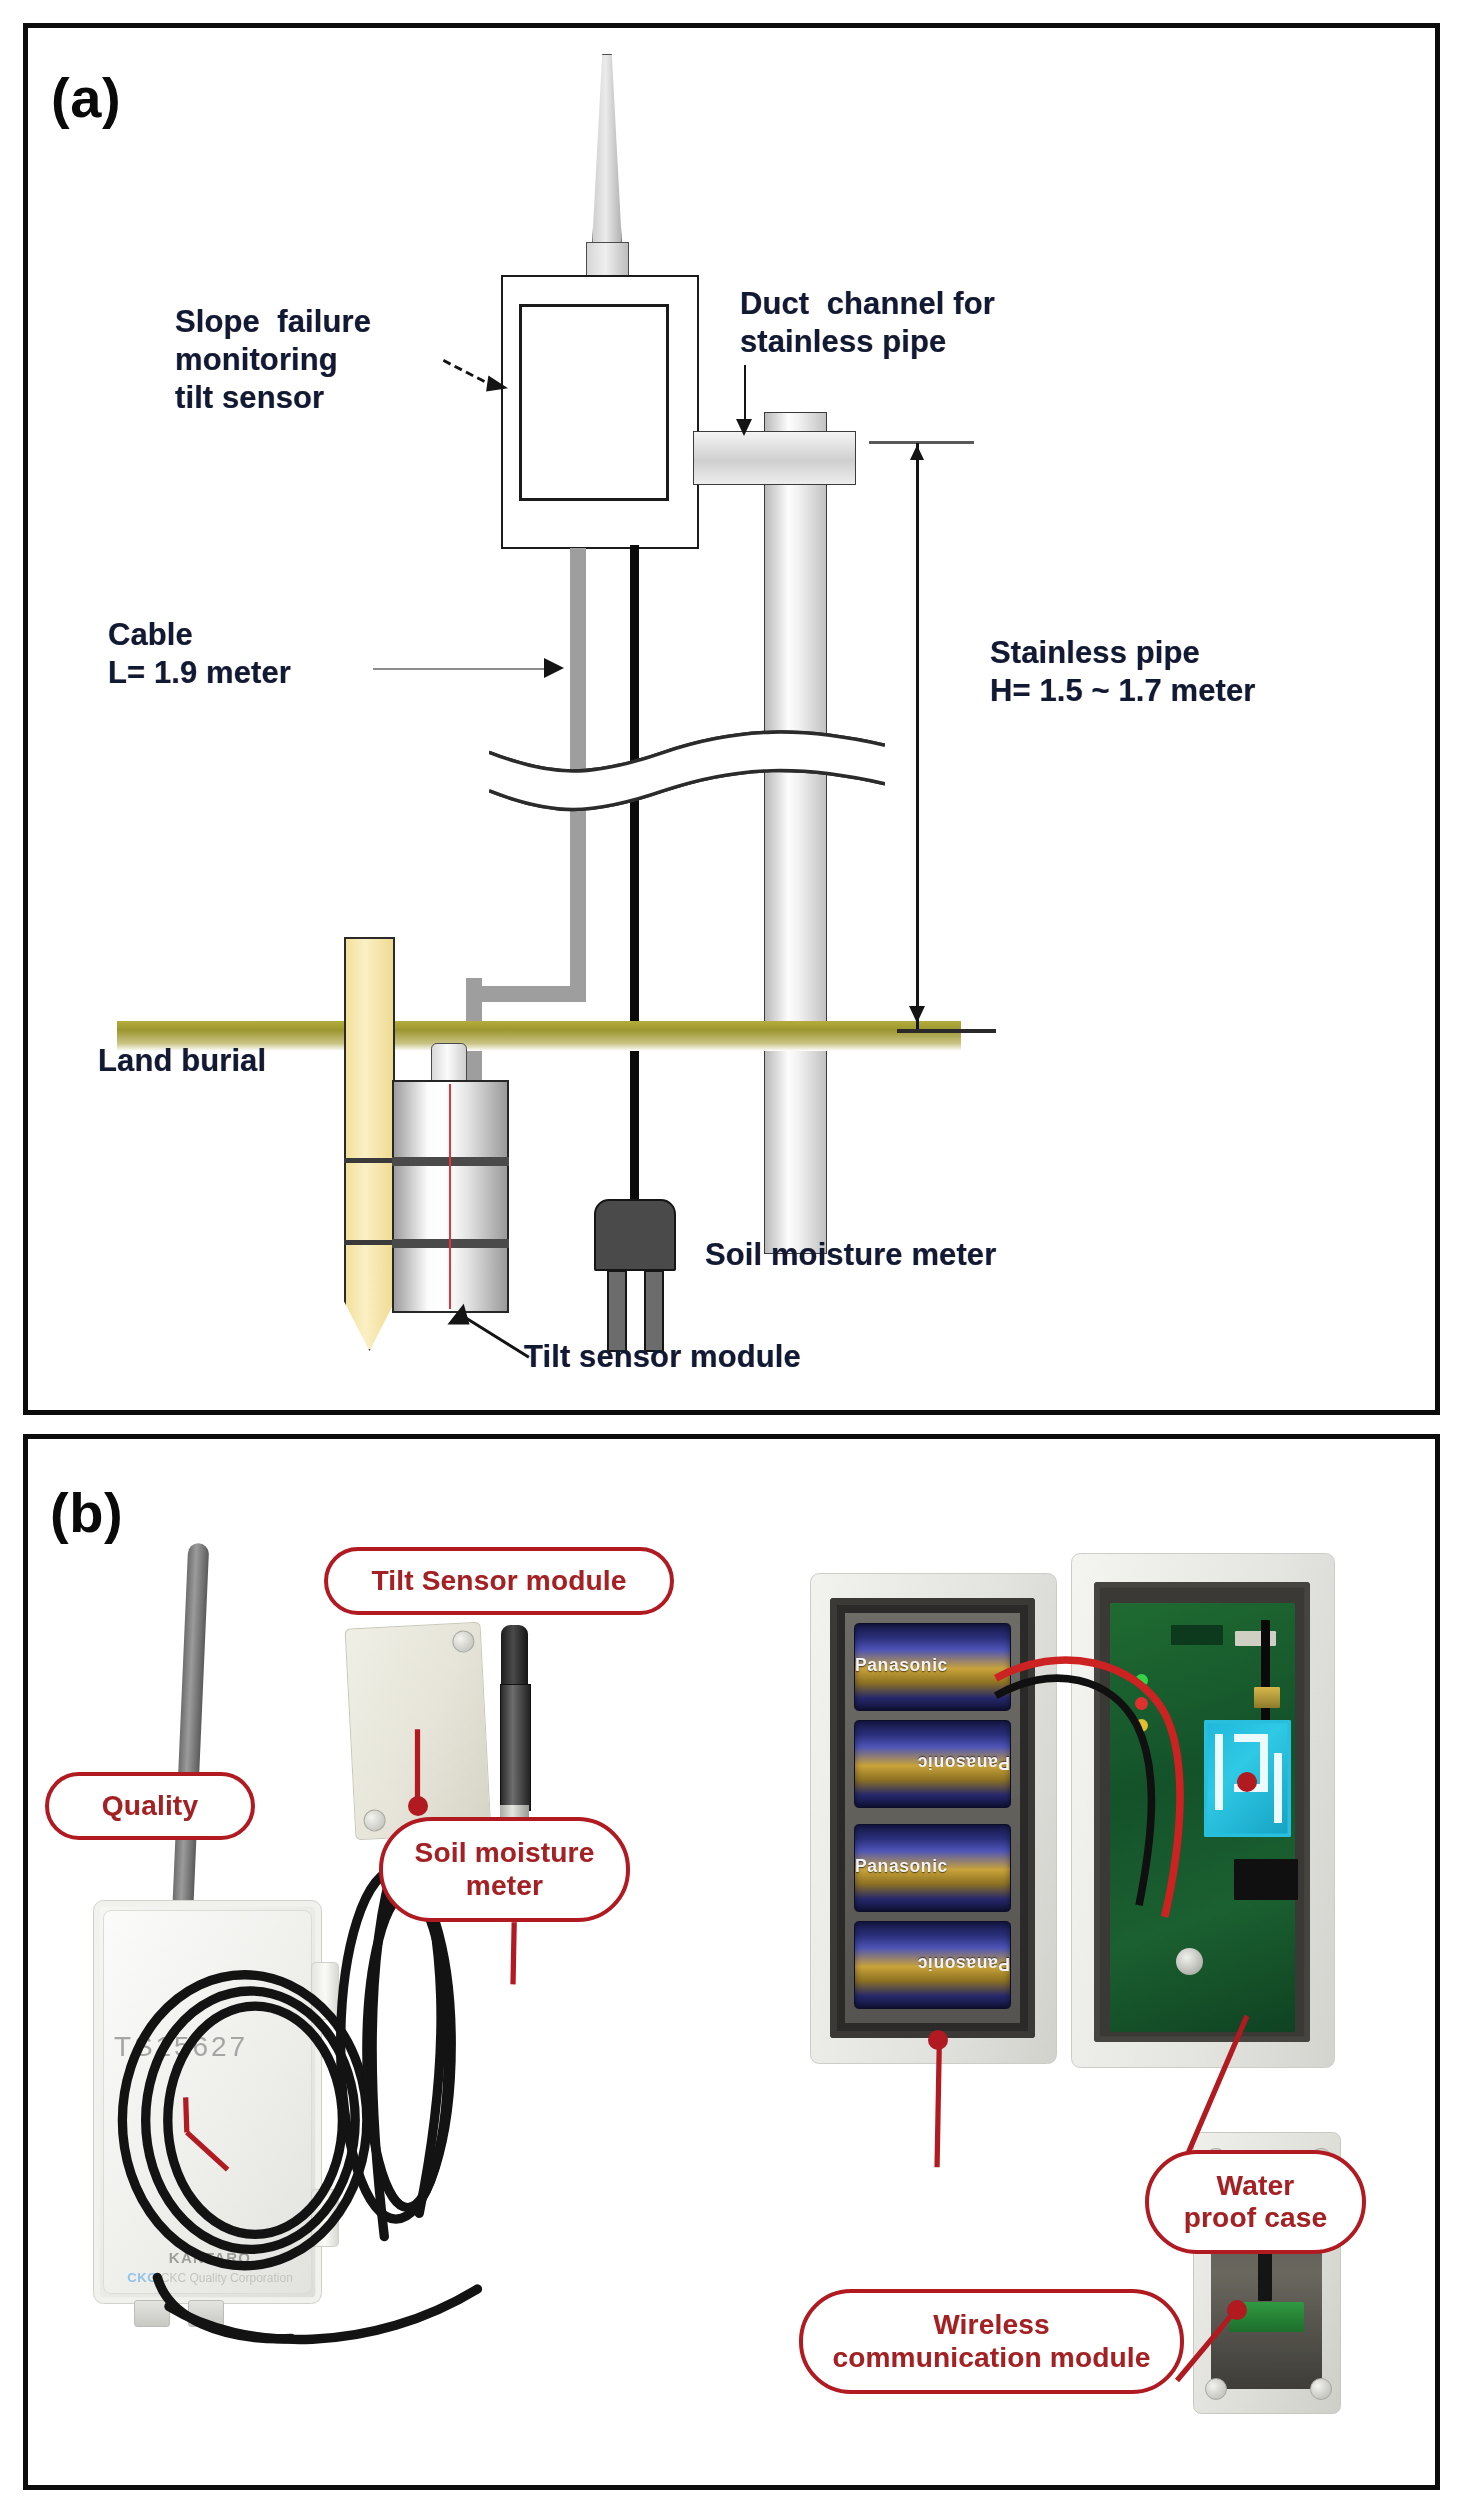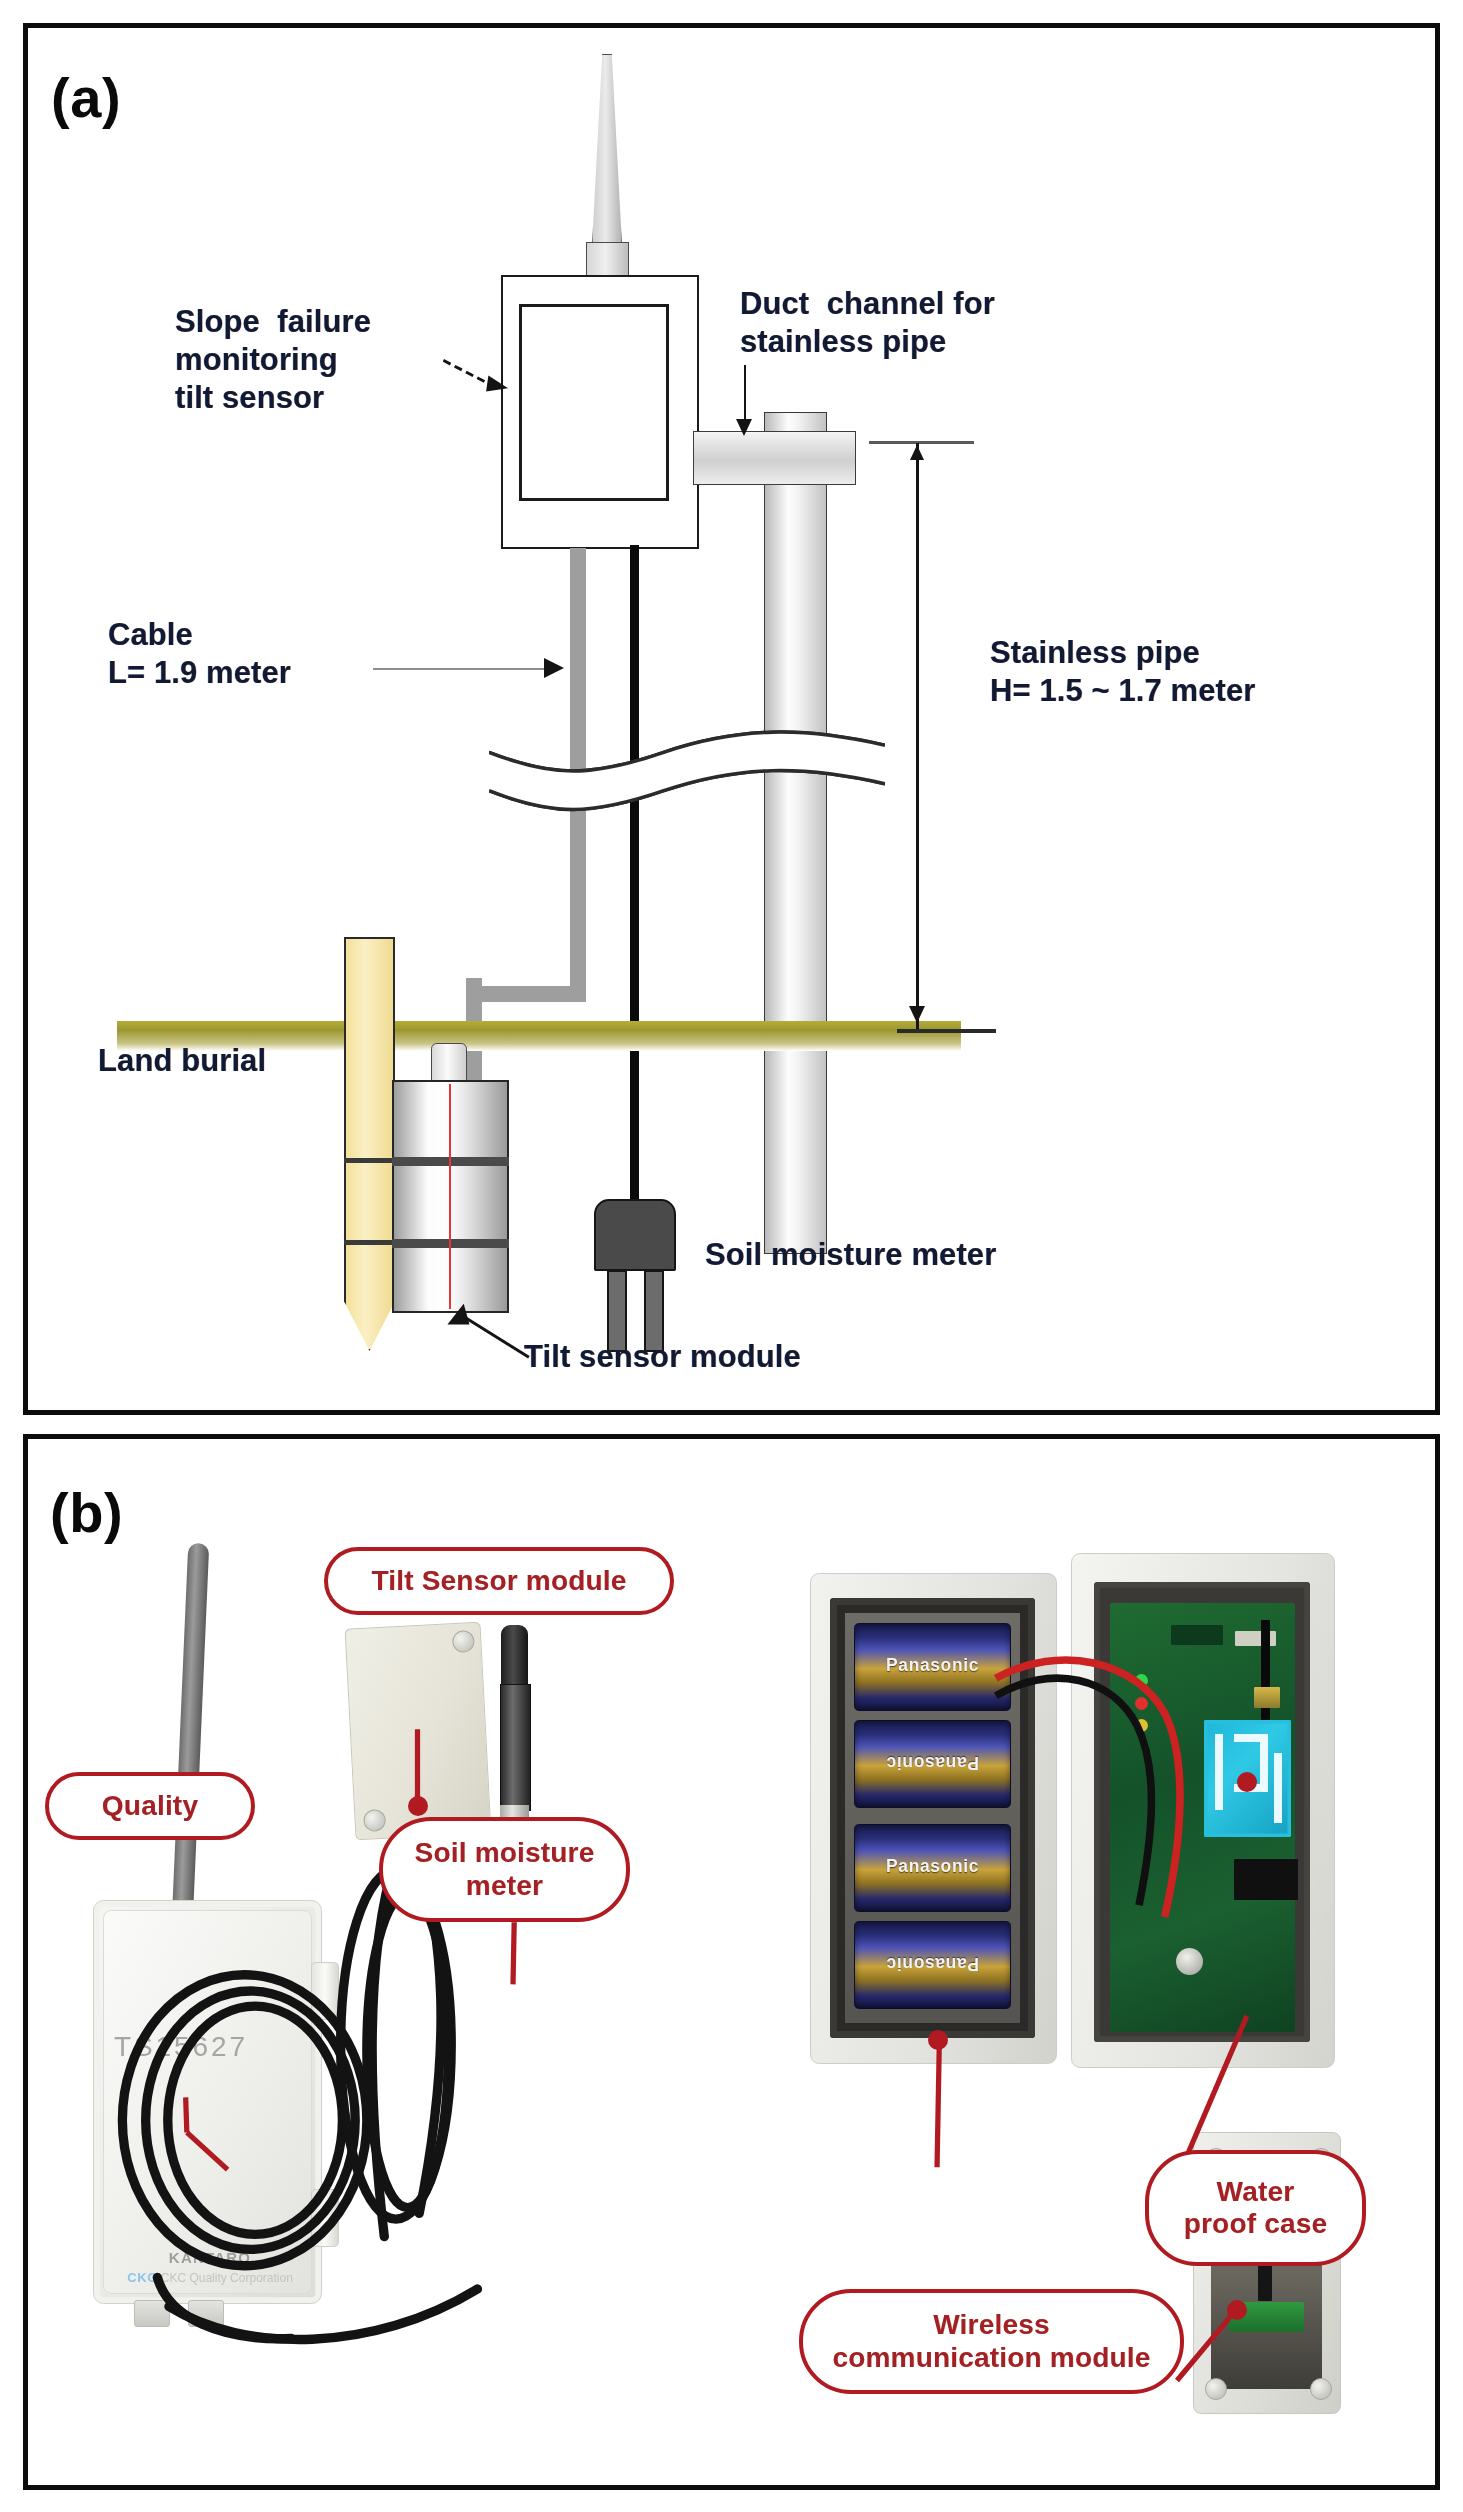--- a/index.html
+++ b/index.html
@@ -213,21 +213,21 @@
     position:absolute;left:845px;top:1613px;width:175px;height:410px;
     background:linear-gradient(180deg,#6e6c66,#565450);
   }
   .battery{
     position:absolute;left:854px;width:155px;height:86px;border-radius:4.7px;
     background:linear-gradient(180deg,#161a4a 0%,#2a2f7a 16%,#4d54b6 30%,#c9a33a 52%,#8f7322 68%,#26286b 86%,#12143c 100%);
     border:0.6px solid #0b0d29;
     box-shadow:inset 0 0 7px rgba(0,0,0,.45);
   }
   .battery .pname{
-    position:absolute;left:0;right:0;top:31px;text-align:center;
+    position:absolute;left:0;right:0;top:31px;text-align:left;
     color:#f2f2f7;font-size:17.5px;font-weight:bold;letter-spacing:0.6px;
     text-shadow:0 0.6px 1.2px rgba(0,0,0,.6);
   }
   .battery.flip .pname{transform:rotate(180deg);}
 
   #b-pcbbox{
     position:absolute;left:1071px;top:1553px;width:262px;height:513px;
     background:linear-gradient(100deg,#f4f4f1,#e4e4e0 60%,#d4d4cf);
     border-radius:9.3px;border:0.6px solid #cdcdc8;
   }
@@ -481,21 +481,21 @@
   <div class="lead-dot" style="left:1227px;top:2300px;"></div>
 
   <div class="callout" style="left:324px;top:1547px;width:350px;height:68px;">Tilt Sensor module</div>
 
   <div class="callout" style="left:45px;top:1772px;width:210px;height:68px;">Quality</div>
 
   <div class="callout" style="left:379px;top:1817px;width:251px;height:105px;white-space:pre-line;">Soil moisture
 meter</div>
 
 
-  <div class="callout" style="left:1145px;top:2150px;width:221px;height:116px;white-space:pre-line;">Water
+  <div class="callout" style="left:1145px;top:2150px;width:221px;height:104px;white-space:pre-line;">Water
 proof case</div>
 
   <div class="callout" style="left:799px;top:2289px;width:385px;height:105px;white-space:pre-line;">Wireless
 communication module</div>
 
 
 </div>
 
 
 </body></html>

